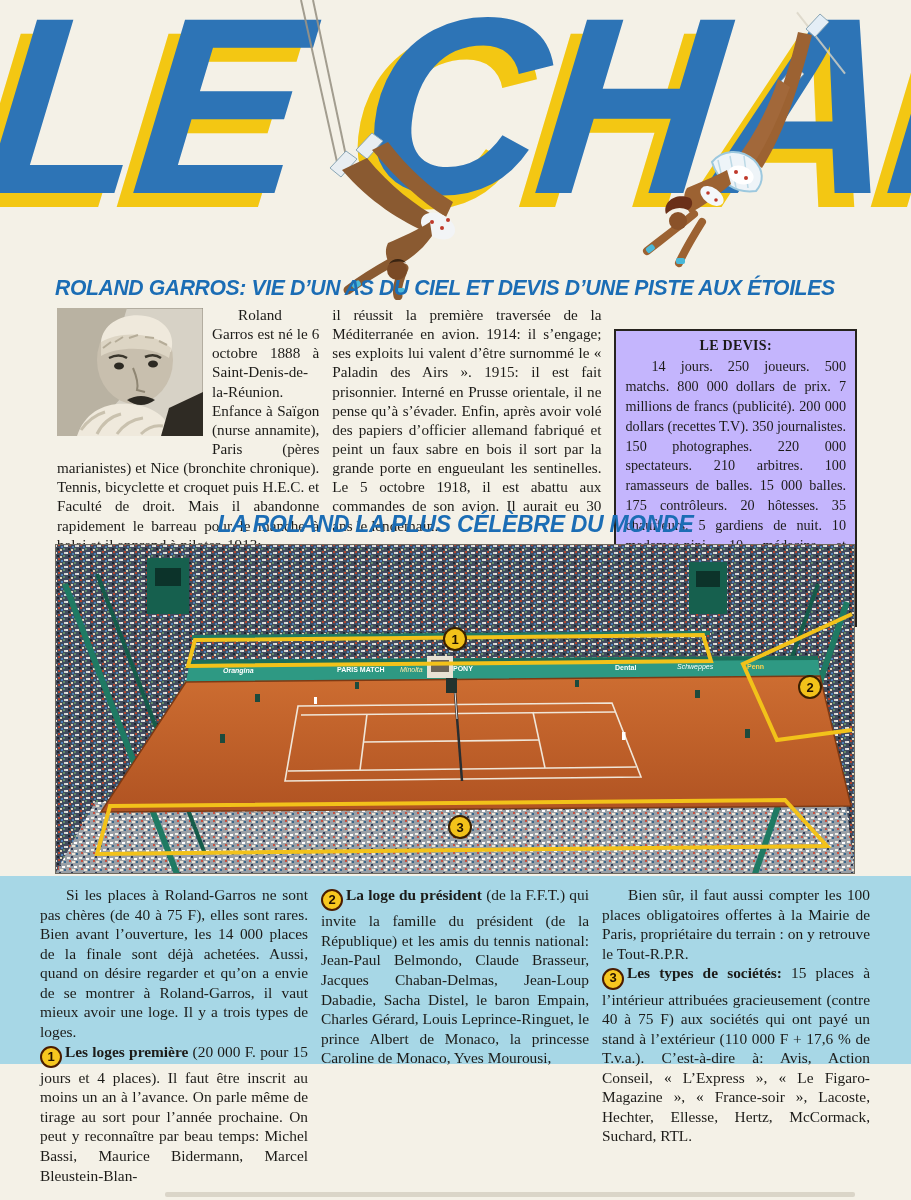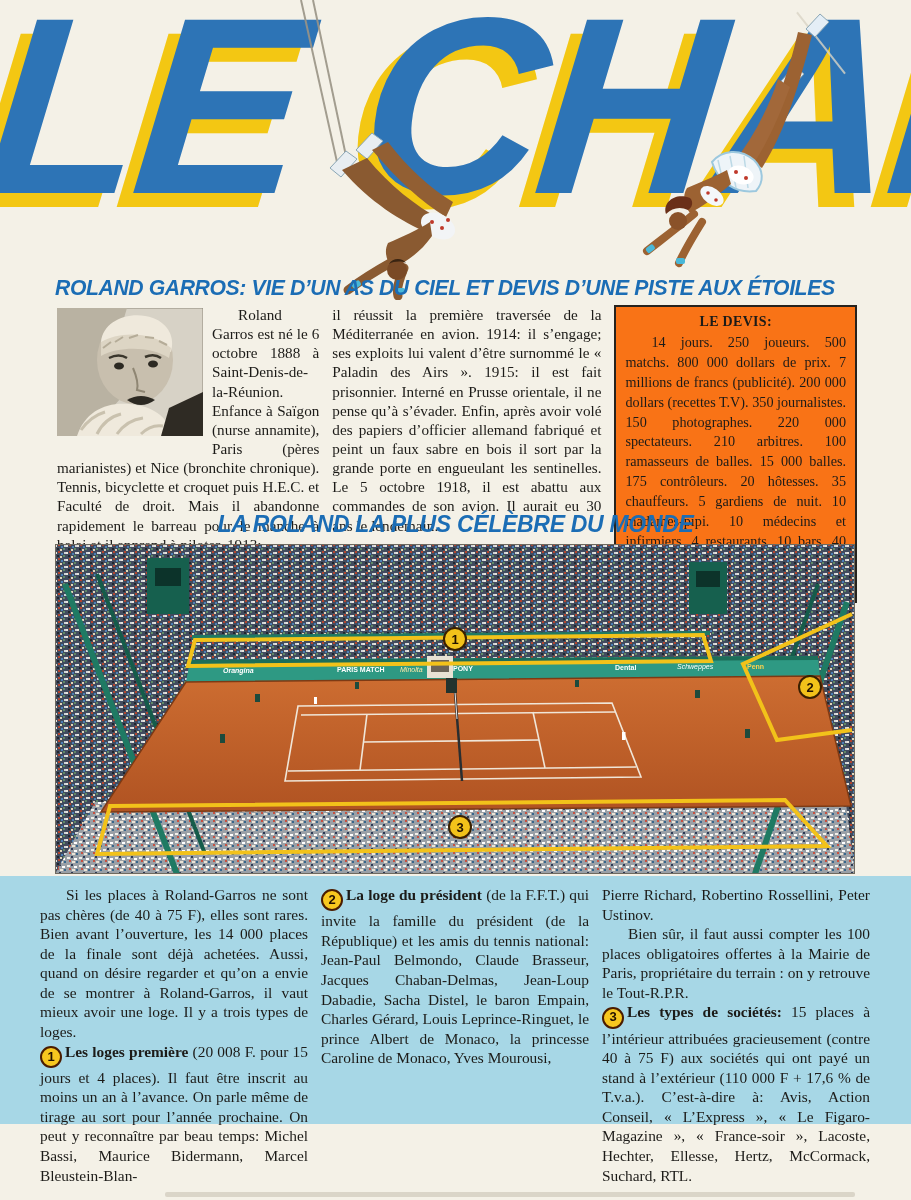--- a/index.html
+++ b/index.html
@@ -25,30 +25,30 @@
     font-size:23px;color:#1b6db5;letter-spacing:-0.3px;}
 
   
   .art1{left:57px;top:305px;width:800px;display:flex;gap:13px;}
   .a1col{font-size:15.2px;line-height:1.26;text-align:justify;}
   .a1c1{width:270px;}
   .a1c2{width:277px;}
   .portrait{float:left;width:146px;height:128px;margin:3px 9px 3px 0;}
   .ind{text-indent:26px;}
   .devis{width:227px;border:2px solid #26231e;padding:7px 9px 10px;
-    background:#f97316;align-self:flex-start;}
+    background:#c4b5fd;align-self:flex-start;margin-top:24px;}
   .devis-title{display:block;text-align:center;font-weight:700;font-size:14px;
     margin-bottom:3px;letter-spacing:.3px;}
   .devis-body{font-size:14.2px;line-height:1.40;text-align:justify;}
 
   
   .photo{left:55px;top:544px;width:800px;height:330px;}
 
   
-  .panel{left:0;top:876px;width:911px;height:248px;background:#a7d7e6;}
+  .panel{left:0;top:876px;width:911px;height:188px;background:#a7d7e6;}
   .art2{position:absolute;left:40px;top:9px;width:831px;display:flex;gap:13px;}
   .a2col{width:268px;font-size:15.4px;line-height:1.27;text-align:justify;}
   .a2col p{margin:0;}
   .badge{display:inline-flex;width:18px;height:18px;border-radius:50%;
     background:#f7c71f;border:2px solid #4a1c00;color:#231000;
     font-family:"Liberation Sans",sans-serif;font-weight:700;font-size:13px;
     align-items:center;justify-content:center;vertical-align:-4px;margin-right:3px;}
   .smudge{left:165px;top:1192px;width:690px;height:5px;background:#cfc9bb;
     border-radius:2px;opacity:.7;}
 </style>
@@ -235,30 +235,29 @@
     <text x="405" y="288" fill="#221200">3</text>
   </g>
   <rect x="0.5" y="0.5" width="799" height="329" fill="none" stroke="#6e6a60" stroke-width="1"></rect>
 </svg>
 
 <div class="abs panel">
   <div class="art2">
     <div class="a2col">
       <p class="ind"><span>Si les places à Roland-Garros ne sont pas chères (de 40 à 75 F), elles sont rares. Bien avant l’ouverture, les 14 000 places de la finale sont déjà achetées. Aussi, quand on désire regarder et qu’on a envie de se montrer à Roland-Garros, il vaut mieux avoir une loge. Il y a trois types de loges.</span></p>
       <p>
-        <span class="badge">1</span><b>Les loges première</b><span> (20 008 F. pour 15 jours et 4 places). Il faut être inscrit au moins un an à l’avance. On parle même de tirage au sort pour l’année prochaine. On peut y reconnaître par beau temps: Michel Bassi, Maurice Bidermann, Marcel Bleustein-Blan-</span>
+        <span class="badge">1</span><b>Les loges première</b><span> (20 000 F. pour 15 jours et 4 places). Il faut être inscrit au moins un an à l’avance. On parle même de tirage au sort pour l’année prochaine. On peut y reconnaître par beau temps: Michel Bassi, Maurice Bidermann, Marcel Bleustein-Blan-</span>
       </p>
     </div>
     <div class="a2col">
       <p>
         <span class="badge">2</span><b>La loge du président</b><span> (de la F.F.T.) qui invite la famille du président (de la République) et les amis du tennis national: Jean-Paul Belmondo, Claude Brasseur, Jacques Chaban-Delmas, Jean-Loup Dabadie, Sacha Distel, le baron Empain, Charles Gérard, Louis Leprince-Ringuet, le prince Albert de Monaco, la princesse Caroline de Monaco, Yves Mourousi,</span>
       </p>
     </div>
     <div class="a2col">
-      <p><span>Pierre Richard, Robertino Rossellini, Peter Ustinov.</span></p>
       <p class="ind"><span>Bien sûr, il faut aussi compter les 100 places obligatoires offertes à la Mairie de Paris, propriétaire du terrain : on y retrouve le Tout-R.P.R.</span></p>
       <p>
         <span class="badge">3</span><b>Les types de sociétés:</b><span> 15 places à l’intérieur attribuées gracieusement (contre 40 à 75 F) aux sociétés qui ont payé un stand à l’extérieur (110 000 F + 17,6 % de T.v.a.). C’est-à-dire à: Avis, Action Conseil, « L’Express », « Le Figaro-Magazine », « France-soir », Lacoste, Hechter, Ellesse, Hertz, McCormack, Suchard, RTL.</span>
       </p>
     </div>
   </div>
 </div>
 
 <div class="abs smudge"></div>
 

